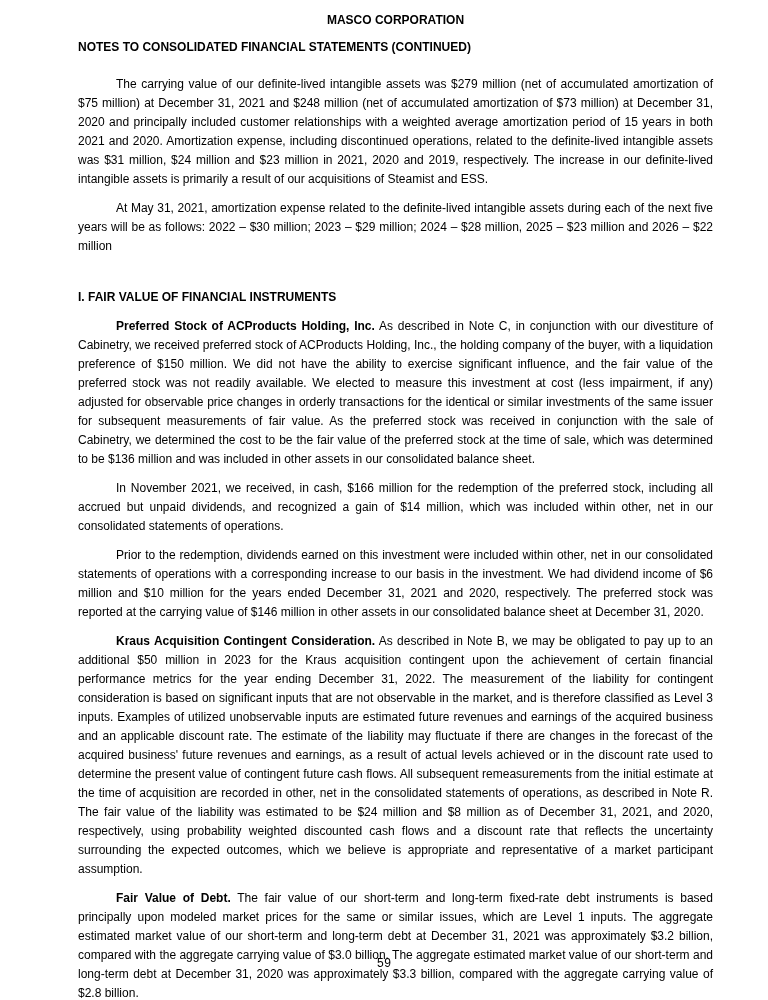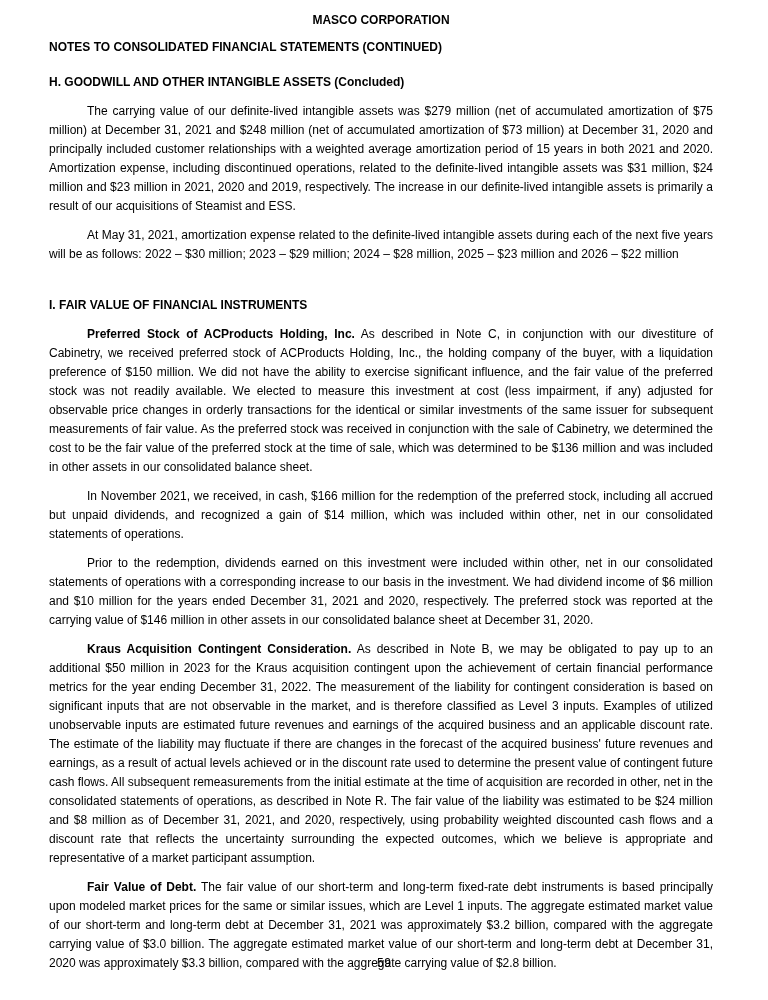--- a/index.html
+++ b/index.html
@@ -6,21 +6,21 @@
   html, body { background: #ffffff; }
   body {
     width: 768px; height: 1000px;
     font-family: "Liberation Sans", "DejaVu Sans", sans-serif;
     color: #000000;
     position: relative;
     overflow: hidden;
   }
   .page {
     width: 768px; height: 1000px;
-    padding: 13px 55px 0 49px;
+    padding: 13px 55px 0 78px;
     position: relative;
   }
   .doc-company {
     text-align: center; font-weight: bold; font-size: 12px;
     margin-bottom: 13px;
   }
   .doc-title {
     text-align: left; font-weight: bold; font-size: 12px;
     margin-bottom: 21px;
   }
@@ -49,21 +49,20 @@
 </style>
 </head>
 <body>
 
 <div class="page">
 
   <div class="doc-company">MASCO CORPORATION</div>
 
   <div class="doc-title">NOTES TO CONSOLIDATED FINANCIAL STATEMENTS (CONTINUED)</div>
 
-  <div class="section-heading">H. GOODWILL AND OTHER INTANGIBLE ASSETS (Concluded)</div>
 
   <p class="para"><span>The carrying value of our definite-lived intangible assets was $279 million (net of accumulated amortization of $75 million) at December 31, 2021 and $248 million (net of accumulated amortization of $73 million) at December 31, 2020 and principally included customer relationships with a weighted average amortization period of 15 years in both 2021 and 2020.  Amortization expense, including discontinued operations, related to the definite-lived intangible assets was $31 million, $24 million and $23 million in 2021, 2020 and 2019, respectively. The increase in our definite-lived intangible assets is primarily a result of our acquisitions of Steamist and ESS.</span></p>
 
   <p class="para"><span>At May 31, 2021, amortization expense related to the definite-lived intangible assets during each of the next five years will be as follows: 2022 – $30 million; 2023 – $29 million; 2024 – $28 million, 2025 – $23 million and 2026 – $22 million</span></p>
 
   <div class="section-heading second">I. FAIR VALUE OF FINANCIAL INSTRUMENTS</div>
 
   <p class="para"><span class="lead">Preferred Stock of ACProducts Holding, Inc.</span> <span>As described in Note C, in conjunction with our divestiture of Cabinetry, we received preferred stock of ACProducts Holding, Inc., the holding company of the buyer, with a liquidation preference of $150 million. We did not have the ability to exercise significant influence, and the fair value of the preferred stock was not readily available.  We elected to measure this investment at cost (less impairment, if any) adjusted for observable price changes in orderly transactions for the identical or similar investments of the same issuer for subsequent measurements of fair value. As the preferred stock was received in conjunction with the sale of Cabinetry, we determined the cost to be the fair value of the preferred stock at the time of sale, which was determined to be $136 million and was included in other assets in our consolidated balance sheet.</span></p>
 
   <p class="para"><span>In November 2021, we received, in cash, $166 million for the redemption of the preferred stock, including all accrued but unpaid dividends, and recognized a gain of $14 million, which was included within other, net in our consolidated statements of operations.</span></p>

